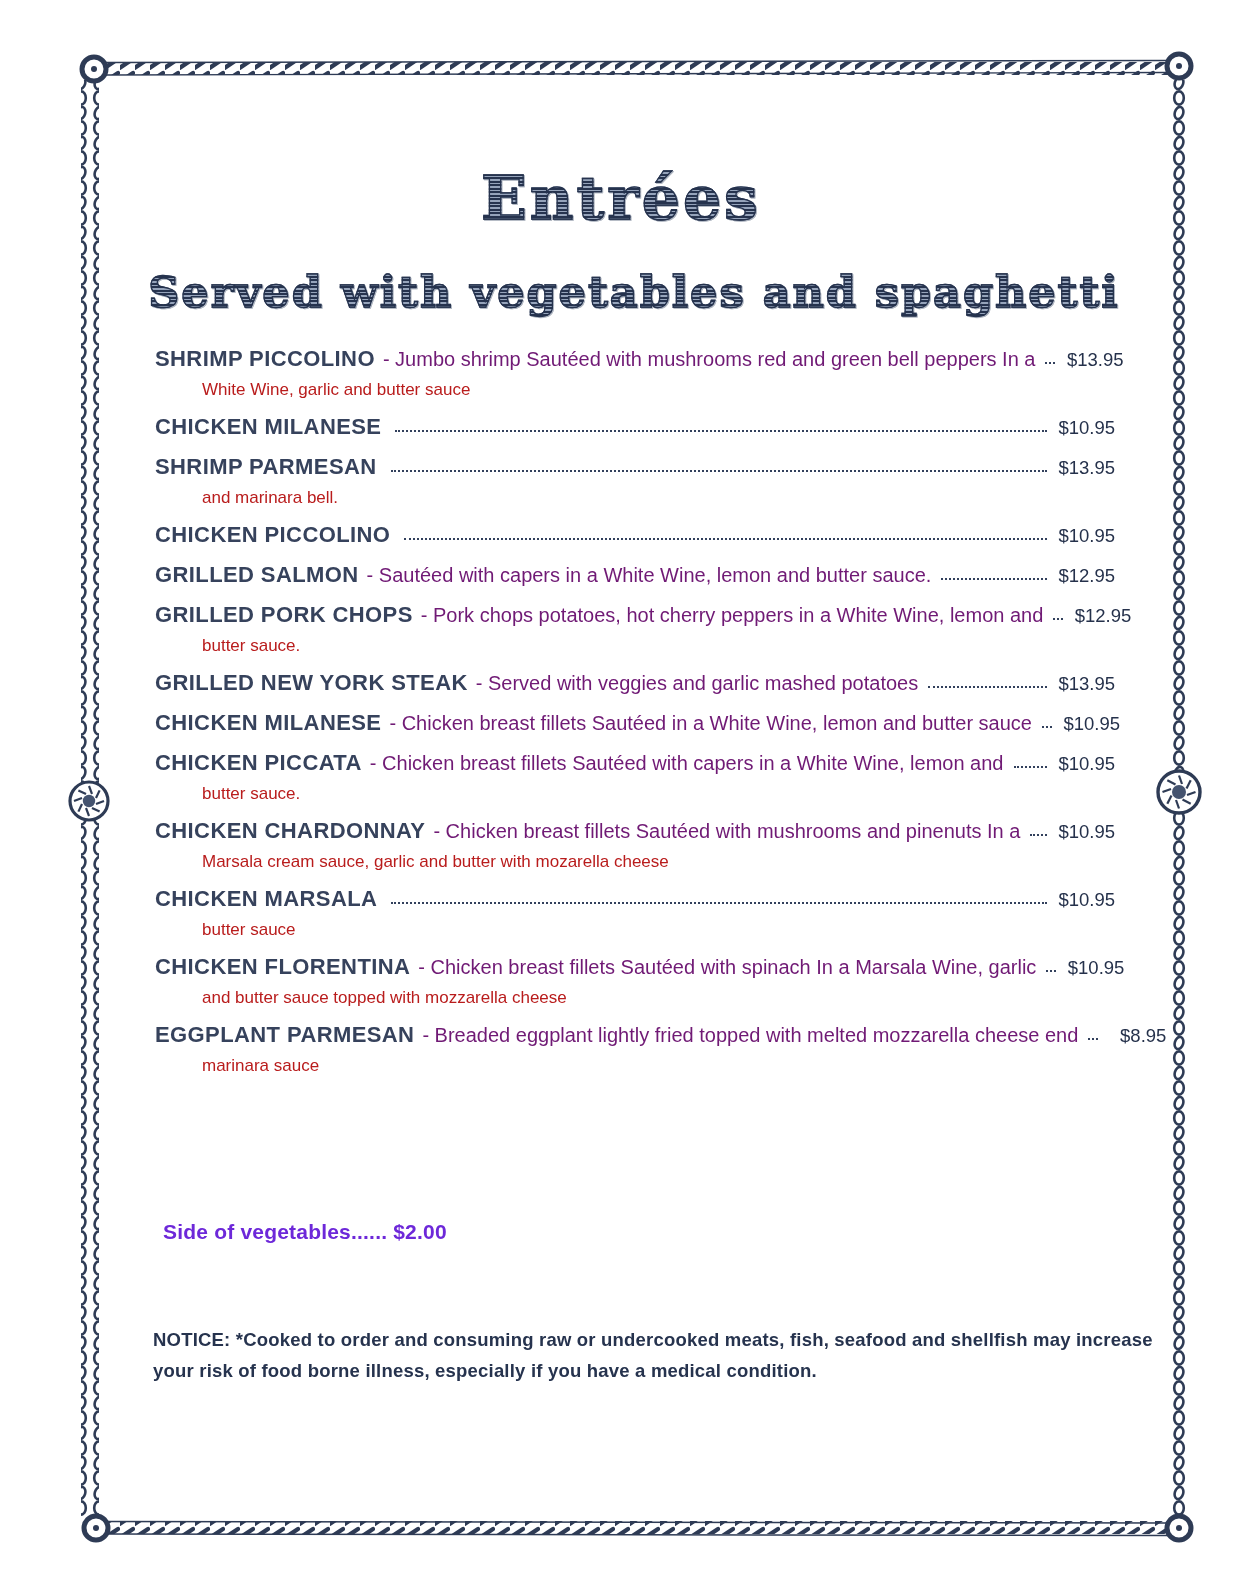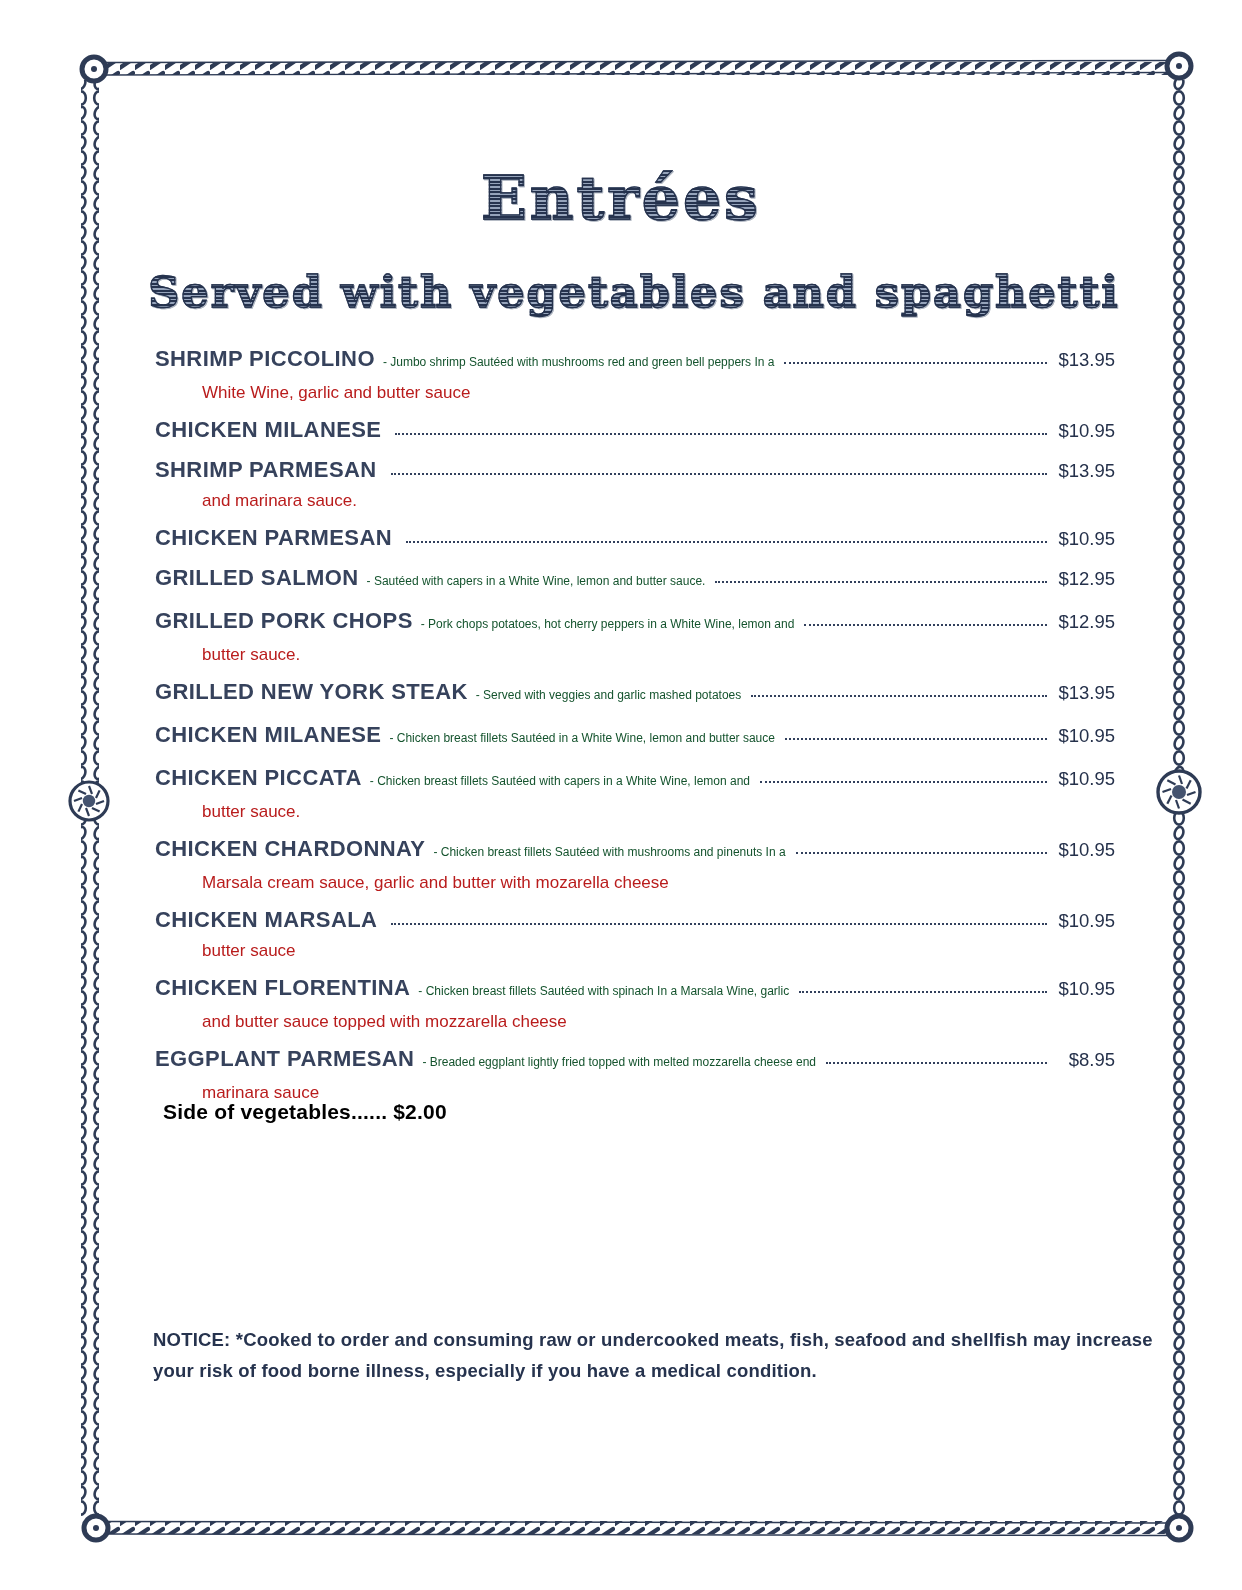--- a/index.html
+++ b/index.html
@@ -29,26 +29,26 @@
   .page-title{position:absolute;top:168px;left:0;width:100%;text-align:center;font-size:60px;line-height:60px;}
   .page-subtitle{position:absolute;top:268px;left:13px;width:100%;text-align:center;font-size:43px;line-height:48px;letter-spacing:2px;}
 
   .menu{position:absolute;left:155px;top:346px;width:960px;}
   .menu-item{margin-bottom:14px;}
   .item-line{display:flex;align-items:baseline;line-height:25px;}
   .item-name{
     flex:0 0 auto;font-weight:bold;font-size:22px;color:#36425c;
     letter-spacing:0.4px;margin-right:8px;white-space:nowrap;
   }
-  .item-desc{flex:0 1 auto;font-size:12px;color:#14532d;margin-right:4px;white-space:nowrap;}
+  .item-desc{flex:0 1 auto;font-size:20px;color:#701a75;margin-right:4px;white-space:nowrap;}
   .leader{flex:1 1 12px;min-width:10px;height:0;border-bottom:2.4px dotted #32405c;margin:0 6px;transform:translateY(-2px);}
   .item-price{flex:0 0 auto;font-size:18.5px;color:#25314b;min-width:62px;text-align:right;white-space:nowrap;}
   .item-cont{font-size:17px;color:#b91c1c;line-height:20px;margin-top:8px;padding-left:47px;}
 
-  .side-note{position:absolute;left:163px;top:1100px;font-weight:bold;font-size:21px;color:#000000;letter-spacing:0.2px;}
+  .side-note{position:absolute;left:163px;top:1220px;font-weight:bold;font-size:21px;color:#6d28d9;letter-spacing:0.2px;}
 
   .notice{
     position:absolute;left:153px;top:1324px;width:1020px;
     font-weight:bold;font-size:18.5px;line-height:31px;color:#26334e;letter-spacing:0.2px;
   }
 </style>
 </head>
 <body>
 
 <svg class="frame-svg" viewBox="0 0 1242 1590" xmlns="http://www.w3.org/2000/svg" aria-hidden="true">
@@ -149,26 +149,26 @@
     </div>
 
   </div>
 
   <div class="menu-item">
     <div class="item-line">
       <span class="item-name">SHRIMP PARMESAN</span>
       <span class="leader"></span>
       <span class="item-price">$13.95</span>
     </div>
-    <div class="item-cont">and marinara sauce.</div>
-  </div>
-
-  <div class="menu-item">
-    <div class="item-line">
-      <span class="item-name">CHICKEN PARMESAN</span>
+    <div class="item-cont">and marinara bell.</div>
+  </div>
+
+  <div class="menu-item">
+    <div class="item-line">
+      <span class="item-name">CHICKEN PICCOLINO</span>
 
       <span class="leader"></span>
       <span class="item-price">$10.95</span>
     </div>
 
   </div>
 
   <div class="menu-item">
     <div class="item-line">
       <span class="item-name">GRILLED SALMON</span>

